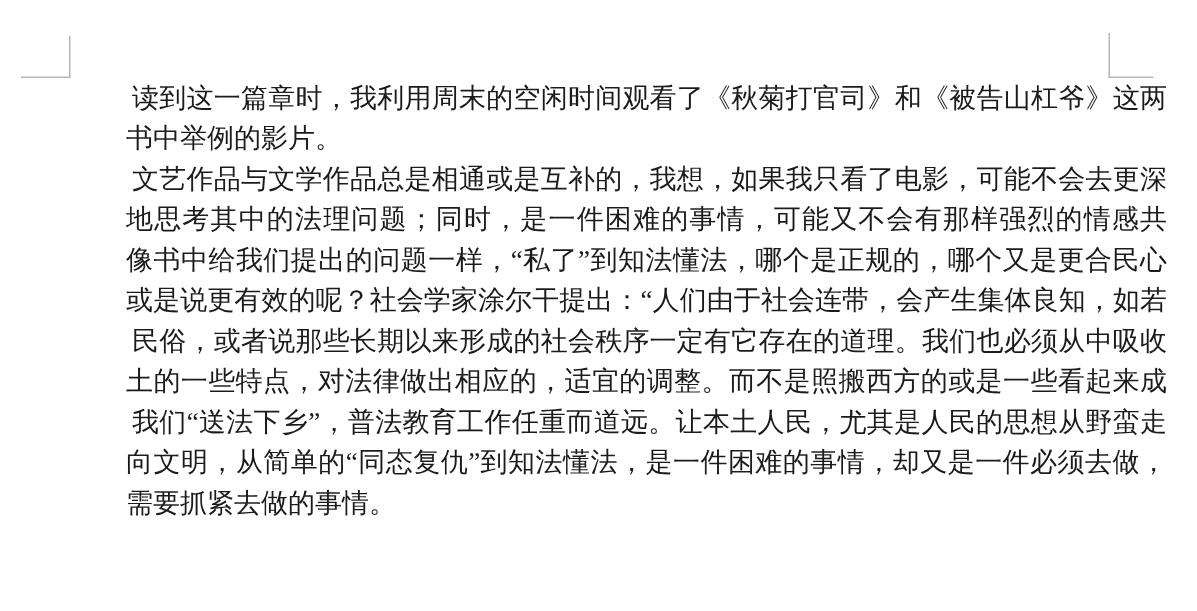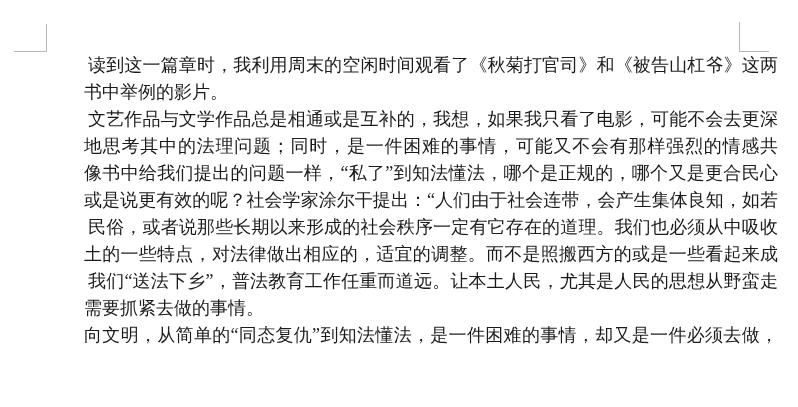--- a/index.html
+++ b/index.html
@@ -81,17 +81,17 @@
         <div class="line">地思考其中的法理问题；同时，是一件困难的事情，可能又不会有那样强烈的情感共鸣。正</div>
         <div class="line">像书中给我们提出的问题一样，“私了”到知法懂法，哪个是正规的，哪个又是更合民心的</div>
         <div class="line">或是说更有效的呢？社会学家涂尔干提出：“人们由于社会连带，会产生集体良知，如若违</div>
       </div>
       <div class="paragraph">
         <div class="line first">民俗，或者说那些长期以来形成的社会秩序一定有它存在的道理。我们也必须从中吸收本</div>
         <div class="line">土的一些特点，对法律做出相应的，适宜的调整。而不是照搬西方的或是一些看起来成熟的</div>
       </div>
       <div class="paragraph">
         <div class="line first">我们“送法下乡”，普法教育工作任重而道远。让本土人民，尤其是人民的思想从野蛮走</div>
+        <div class="line">向文明，从简单的“同态复仇”到知法懂法，是一件困难的事情，却又是一件必须去做，又</div>
         <div class="line last">需要抓紧去做的事情。</div>
-        <div class="line">向文明，从简单的“同态复仇”到知法懂法，是一件困难的事情，却又是一件必须去做，又</div>
       </div>
     </div>
 </div>
 
 </body></html>

